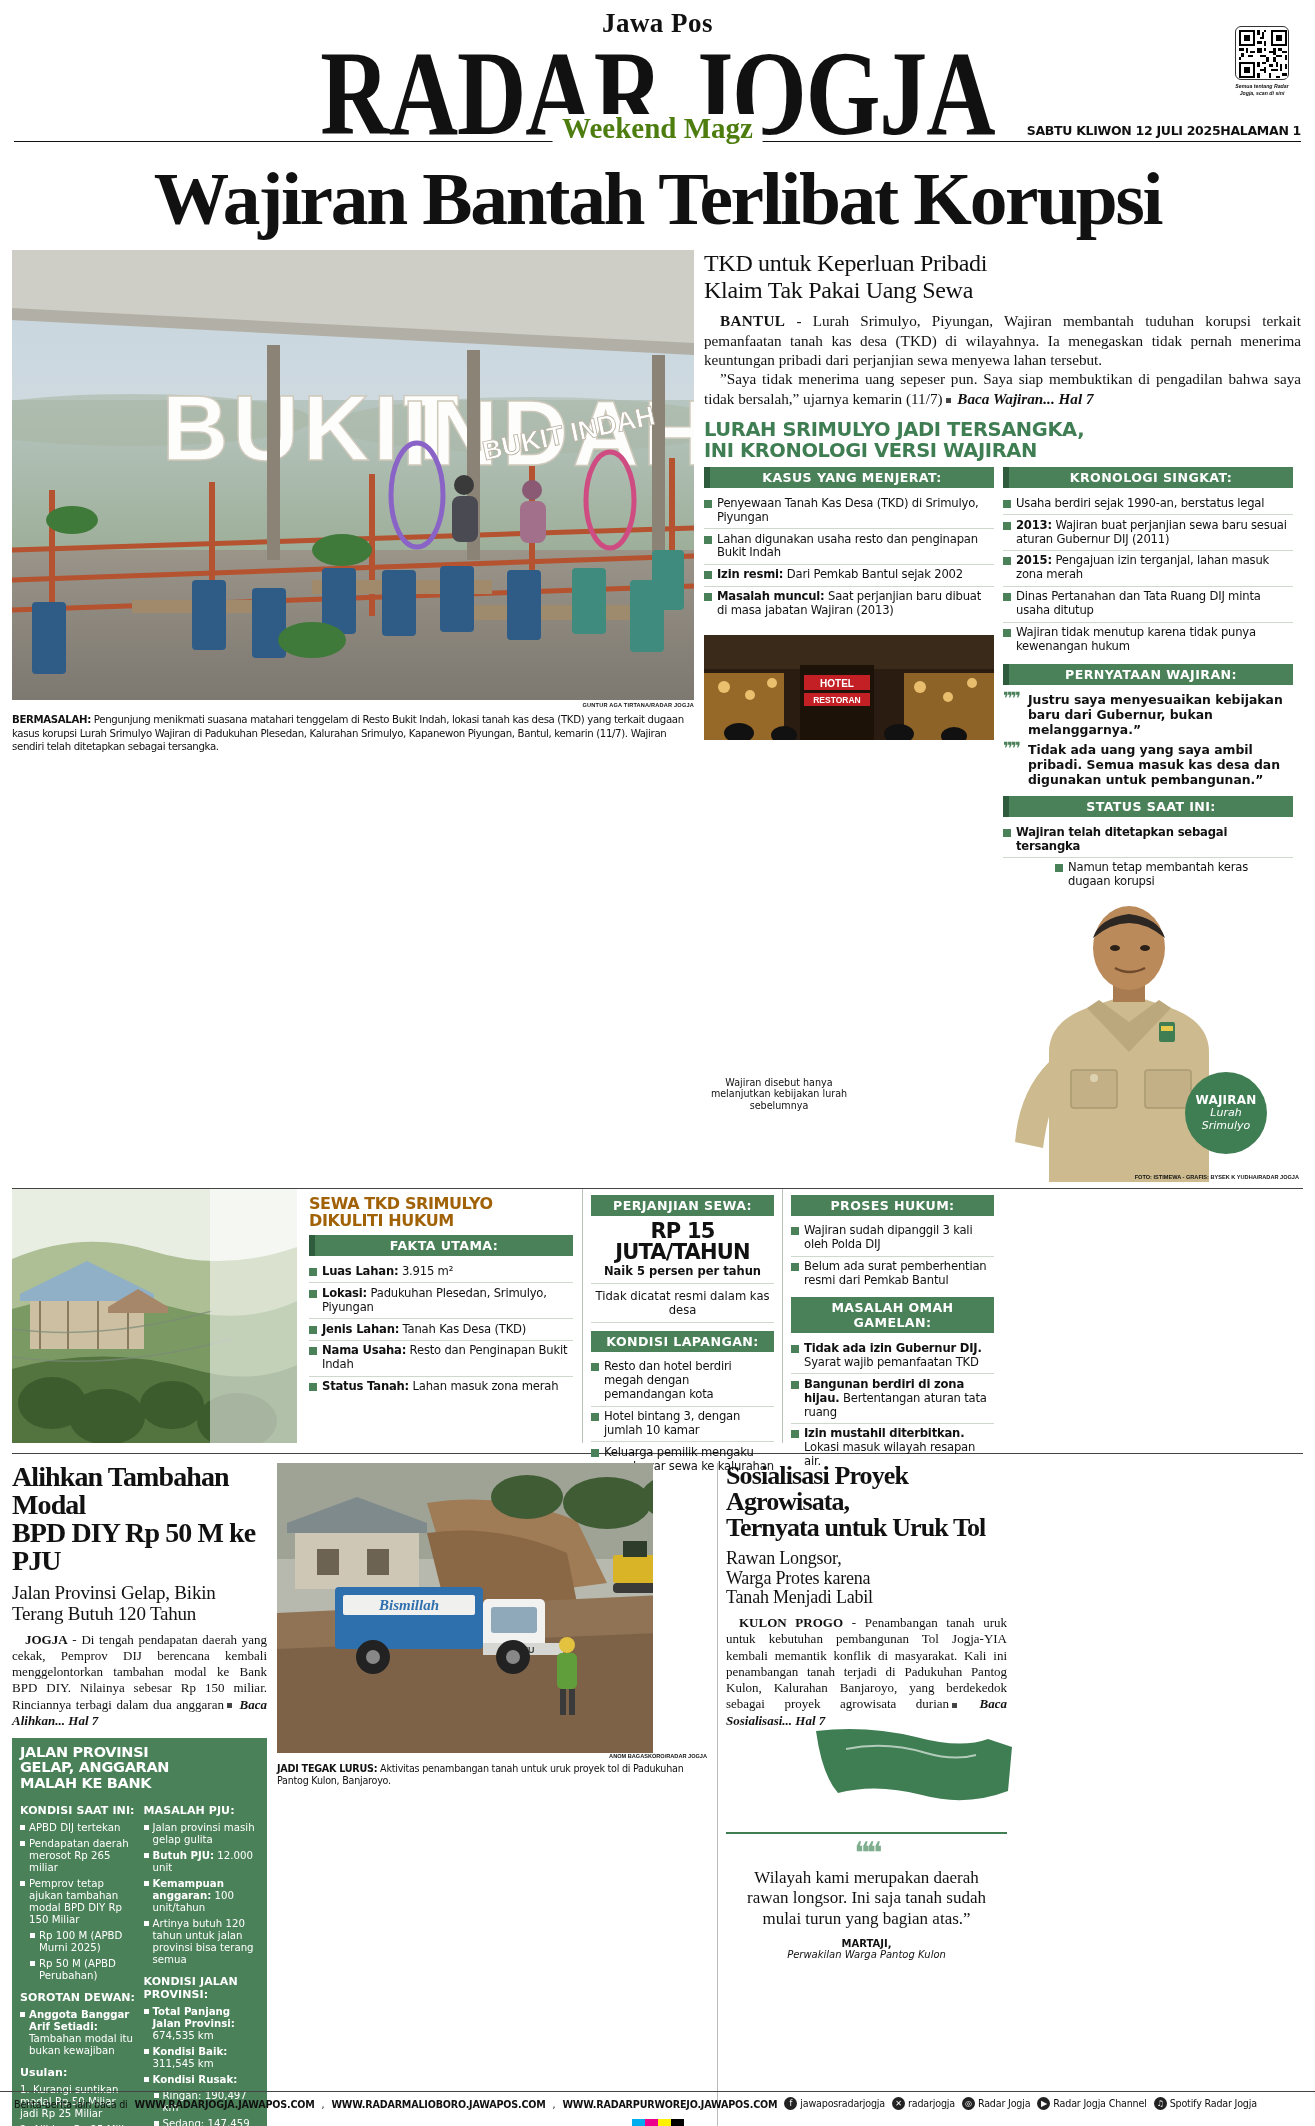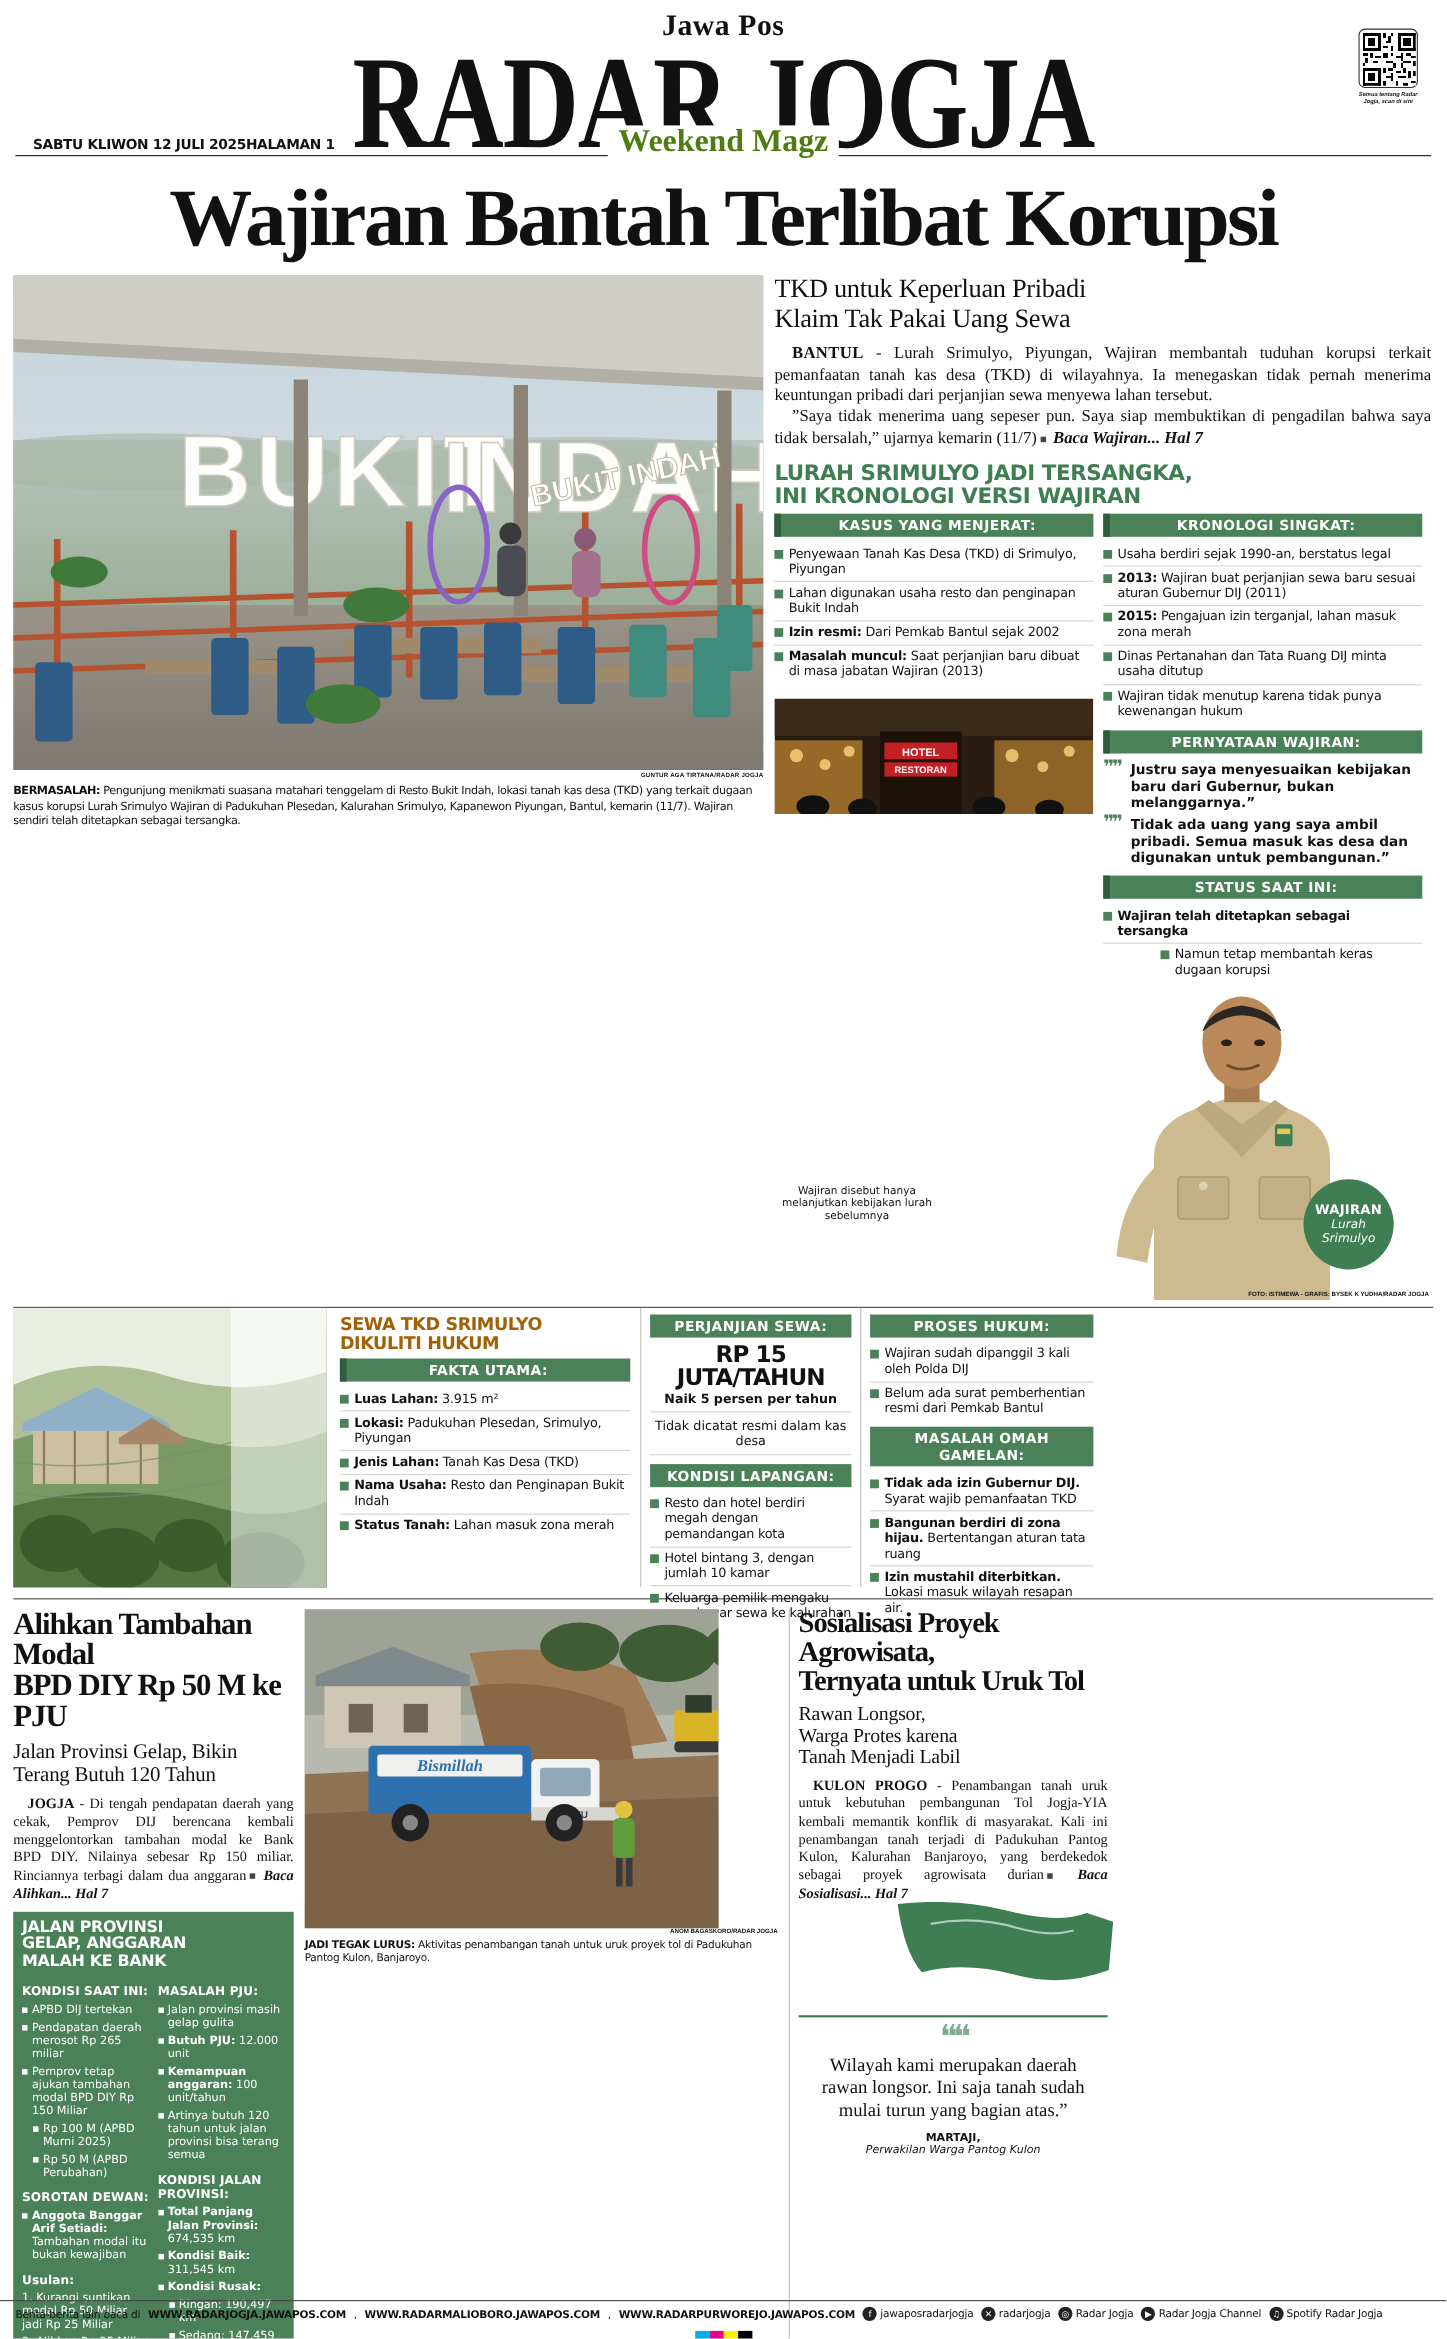--- a/index.html
+++ b/index.html
@@ -32,22 +32,22 @@
   }
   .qr {
     width: 54px; height: 54px; margin: 0 auto;
     border: 1px solid #333; border-radius: 6px; padding: 3px;
     background: #fff;
   }
   .qr svg { display: block; }
   .qrcap { font-size: 5.2px; line-height: 1.25; margin-top: 3px; font-style: italic; font-weight: bold; }
 
   .dateline-row {
-    position: absolute; top: 113px; left: 16px; right: 0;
-    display: flex; align-items: flex-end; justify-content: flex-start;
+    position: absolute; top: 113px; left: 0; right: 0;
+    display: flex; align-items: flex-end; justify-content: flex-end;
     padding: 0 2px;
   }
   .dateline { font-size: 12.5px; font-weight: bold; letter-spacing: -.3px; font-family: "DejaVu Sans", sans-serif; }
   .halaman { font-size: 12.5px; font-weight: bold; letter-spacing: -.3px; font-family: "DejaVu Sans", sans-serif; }
   .weekend {
     position: absolute; left: 50%; transform: translateX(-50%);
     top: 104px;
     font-family: "Liberation Serif", serif; font-weight: bold;
     font-size: 29px; color: #4d7c0f; line-height: 1;
     padding: 0 10px; background: #fff; z-index: 3;

